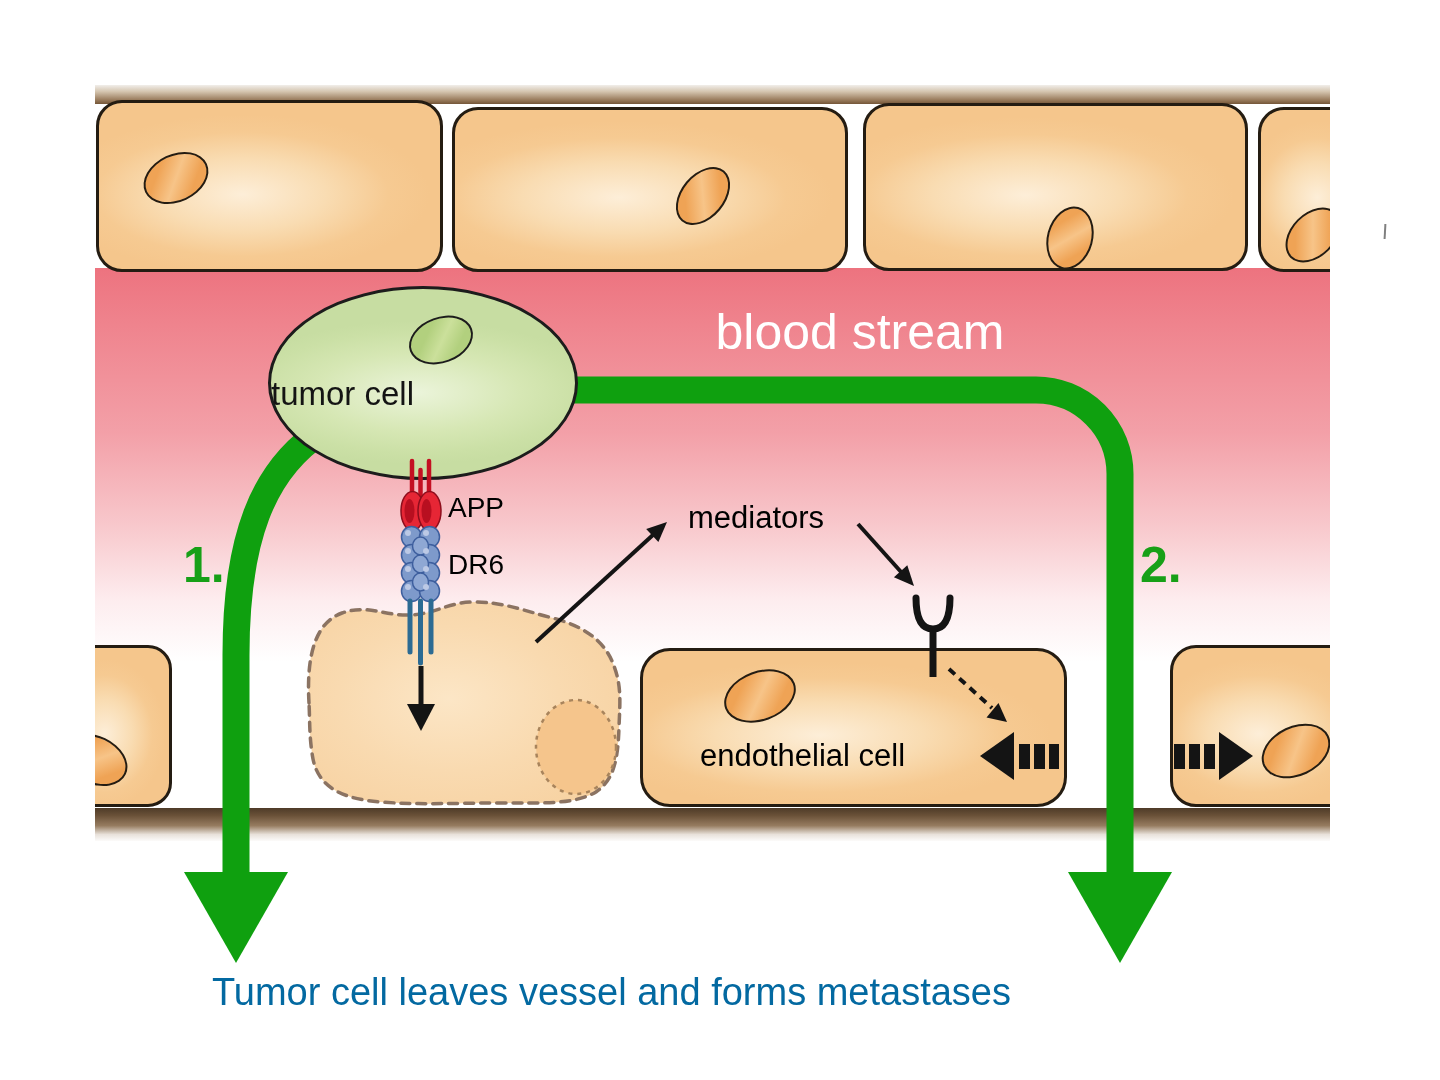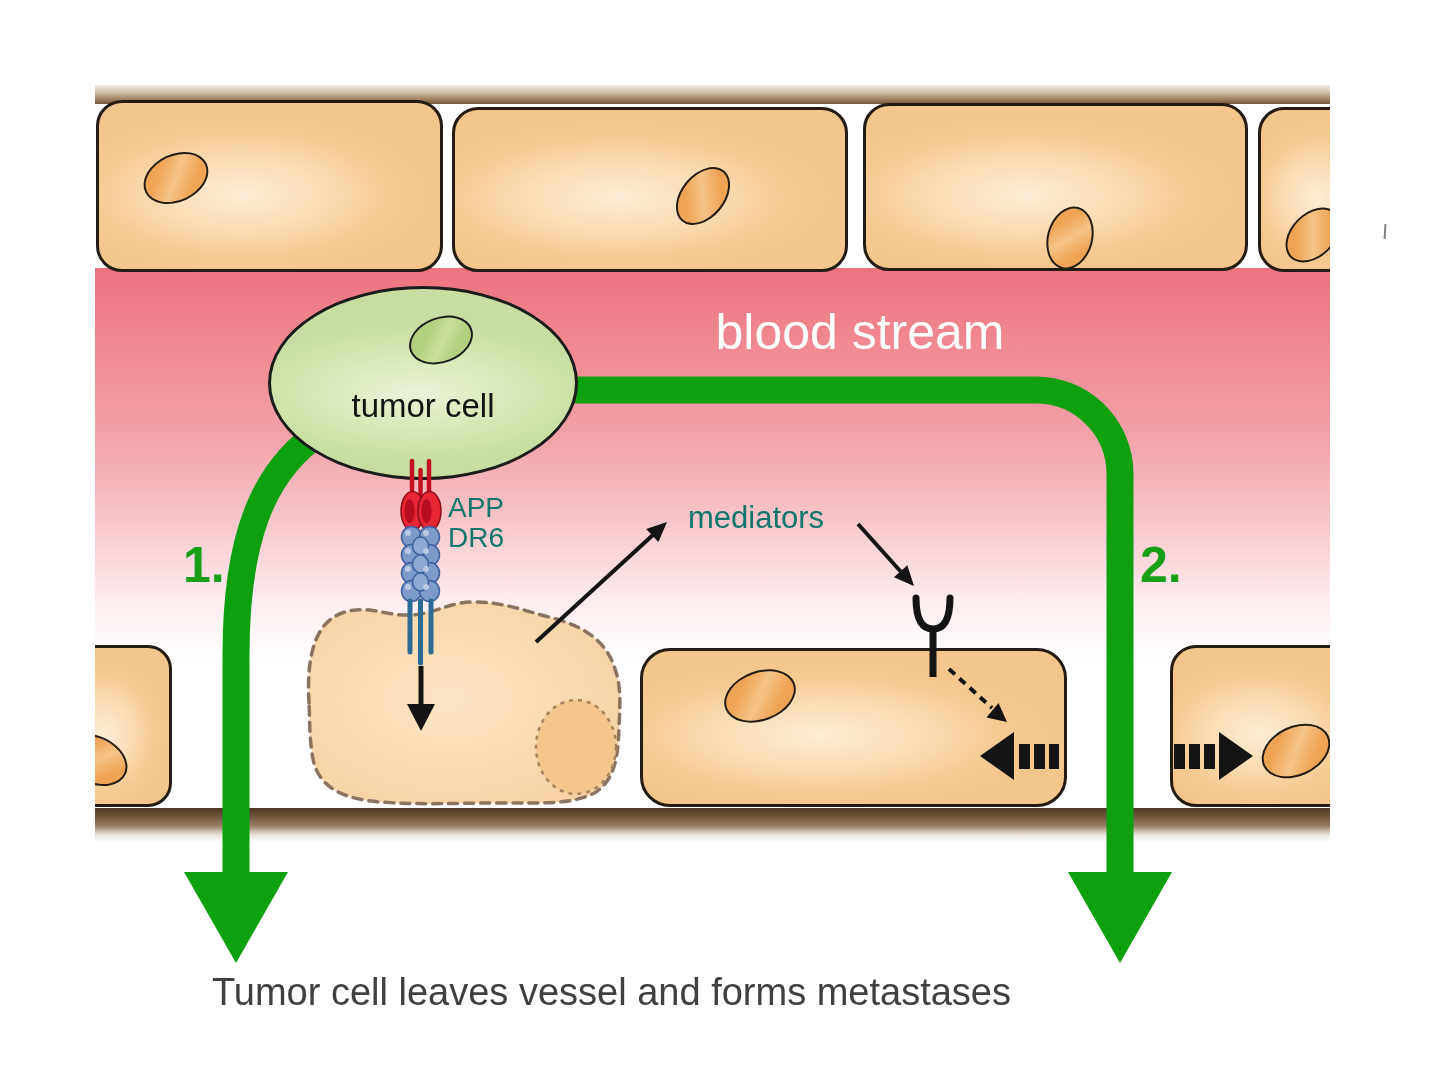--- a/index.html
+++ b/index.html
@@ -36,35 +36,35 @@
     position:absolute;left:268px;top:286px;width:310px;height:194px;box-sizing:border-box;
     border:3px solid #1c1c1c;border-radius:50%;
     background:radial-gradient(62% 38% at 48% 55%, #ebf4da 0%, #d6e7b4 55%, #cbe0a6 85%, #c7dda2 100%);
   }
   .tumor-nuc{
     position:absolute;left:137px;top:28px;width:66px;height:46px;box-sizing:border-box;
     border:2.5px solid #1c1c1c;border-radius:50%;transform:rotate(-20deg);
     background:linear-gradient(135deg,#b2d07e 30%,#cbe09b 52%,#b2d07e 75%);
   }
   .tumor-label{
-    position:absolute;left:0;top:86px;width:100%;text-align:center;
-    font-size:33px;color:#141414;margin-top:12px;
-  }
-  
-  .lbl{position:absolute;color:#0f766e;white-space:nowrap;}
+    position:absolute;left:0;top:86px;width:100%;
+    font-size:33px;color:#141414;
+  }
+  
+  .lbl{position:absolute;color:#000000;white-space:nowrap;}
   .lbl-blood{left:710px;top:303px;width:300px;text-align:center;font-size:50px;color:#ffffff;}
   .lbl-app{left:448px;top:492px;font-size:28px;}
-  .lbl-dr6{left:448px;top:522px;font-size:28px;}
+  .lbl-dr6{left:448px;top:549px;font-size:28px;}
   .lbl-mediators{left:688px;top:500px;font-size:31px;}
   .lbl-nekroptosis{left:346px;top:733px;font-size:34px;}
   .lbl-endo{left:700px;top:738px;font-size:31px;}
   .lbl-step{font-size:50px;color:#17a017;font-weight:600;}
   .lbl-step1{left:183px;top:536px;}
   .lbl-step2{left:1140px;top:536px;}
-  .lbl-caption{left:212px;top:971px;font-size:38px;color:#404040;}
+  .lbl-caption{left:212px;top:971px;font-size:38px;color:#0369a1;}
   .stray{position:absolute;left:1384px;top:224px;width:2px;height:15px;background:#555;opacity:.75;transform:rotate(3deg);}
   svg.layer{position:absolute;left:0;top:0;pointer-events:none;}
 </style>
 </head>
 <body>
 
 <div class="canvas">
 
   <div class="vessel">
     <div class="pink-bg"></div>
@@ -216,18 +216,19 @@
       <rect x="1189" y="744" width="11" height="25"></rect>
       <rect x="1204" y="744" width="11" height="25"></rect>
       <polygon points="1219,732 1219,780 1253,756"></polygon>
     </g>
   </svg>
 
   <div class="lbl lbl-blood">blood stream</div>
   <div class="lbl lbl-app">APP</div>
   <div class="lbl lbl-dr6">DR6</div>
   <div class="lbl lbl-mediators">mediators</div>
+  <div class="lbl lbl-endo">endothelial cell</div>
   <div class="lbl lbl-step lbl-step1">1.</div>
   <div class="lbl lbl-step lbl-step2">2.</div>
   <div class="lbl lbl-caption">Tumor cell leaves vessel and forms metastases</div>
   <div class="stray"></div>
 
 </div>
 
 </body></html>

